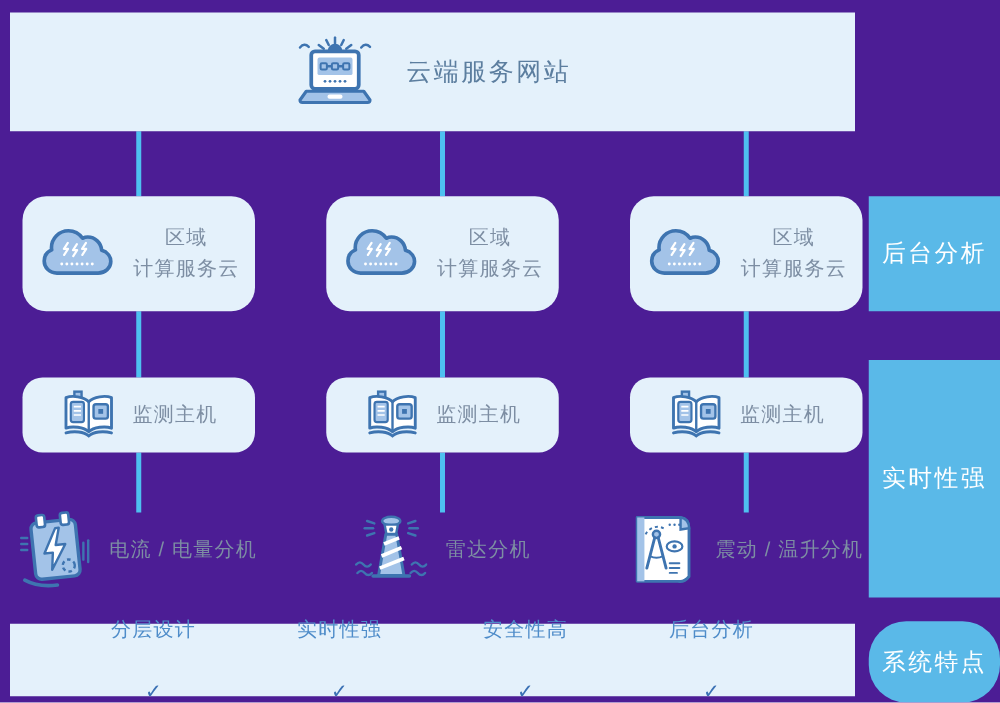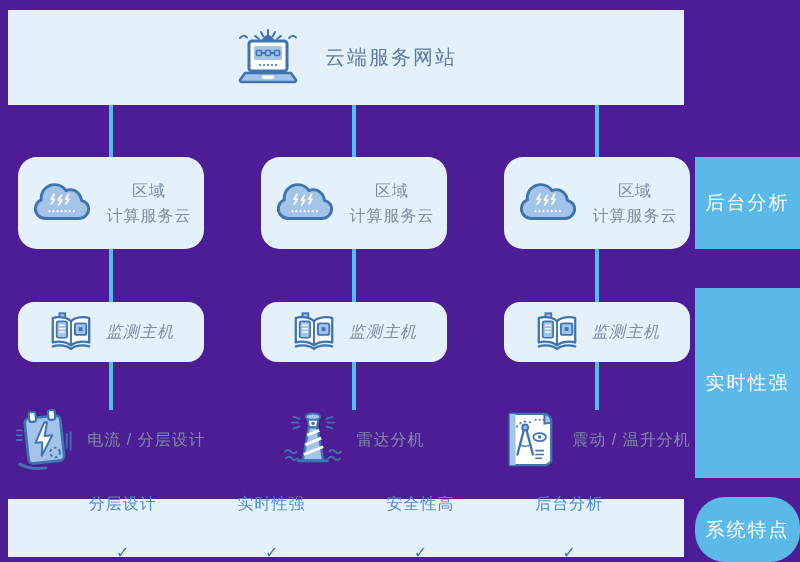--- a/index.html
+++ b/index.html
@@ -20,21 +20,21 @@
   .sl-2{top:157px;height:92px;}
   .sl-3{top:288px;height:190px;}
   .sl-4{top:497px;height:65px;border-radius:30px;}
   .connector{position:absolute;width:4px;background:#4EC0F0;}
   .node{
     position:absolute;background:#E4F1FB;display:flex;align-items:center;justify-content:center;
     color:#7D8EA3;font-size:16px;letter-spacing:1px;
   }
   .cloud-box{top:157px;width:186px;height:92px;border-radius:19px;gap:14px;}
   .cloud-box .box-text{text-align:center;line-height:25px;}
-  .host-box{top:302px;width:186px;height:60px;border-radius:16px;gap:12px;font-style:italic;}
+  .host-box{top:302px;width:186px;height:60px;border-radius:16px;gap:12px;}
   .device{
     position:absolute;top:404px;width:200px;height:72px;
     display:flex;align-items:center;justify-content:center;gap:15px;
     color:#7D8EA3;font-size:16px;letter-spacing:1px;white-space:nowrap;
   }
   .c1{left:18px;} .c2{left:261px;} .c3{left:504px;}
   .d1{left:11px;} .d2{left:254px;} .d3{left:497px;}
   .feature{display:flex;align-items:center;gap:28px;flex-direction:column;}
   .feature .label{color:#4E8CC9;font-size:16px;letter-spacing:1px;}
   .feature .check{color:#3B71B4;font-size:16px;font-weight:bold;}
@@ -241,21 +241,21 @@
         <g stroke="#3E74B0" stroke-width="2" stroke-linecap="round">
           <line x1="1" y1="23" x2="6" y2="23"></line>
             <line x1="1" y1="28" x2="6" y2="28"></line>
             <line x1="1" y1="33" x2="6" y2="33"></line>
           <line x1="52.5" y1="27" x2="52.5" y2="41"></line>
             <line x1="56.5" y1="25" x2="56.5" y2="43"></line>
         </g>
         <path d="M4 58 q11 6 27 4" stroke="#3E74B0" stroke-width="3" fill="none" stroke-linecap="round"></path>
       </svg>
     </span>
-    <span>电流 / 分层设计</span>
+    <span>电流 / 电量分机</span>
   </div>
   <div class="device d3">
     <span class="icon">
       <svg width="54" height="60" viewBox="0 0 56 62">
         <path d="M7 4 H43 q7 1 7 9 v40 q-4 5 -9 4 H7 Z" fill="#ffffff" stroke="#3E74B0" stroke-width="2.4" stroke-linejoin="round"></path>
         <path d="M43 4 q7 1 7 9 l-7 1 Z" fill="#A3C3E8" stroke="#3E74B0" stroke-width="2"></path>
         <rect x="7" y="4" width="6" height="53" fill="#A3C3E8"></rect>
         <path d="M14 18 a11 11 0 0 1 15 -5" fill="none" stroke="#3E74B0" stroke-width="1.6" stroke-dasharray="2.5 2.5"></path>
         <circle cx="23" cy="18" r="3" fill="#A3C3E8" stroke="#3E74B0" stroke-width="2"></circle>
         <line x1="21.5" y1="21" x2="15" y2="46" stroke="#3E74B0" stroke-width="2.4" stroke-linecap="round"></line>

